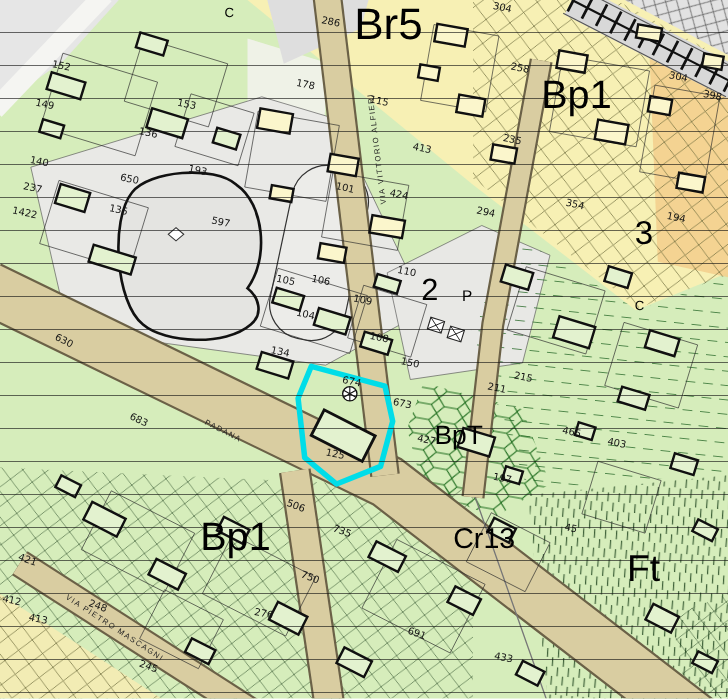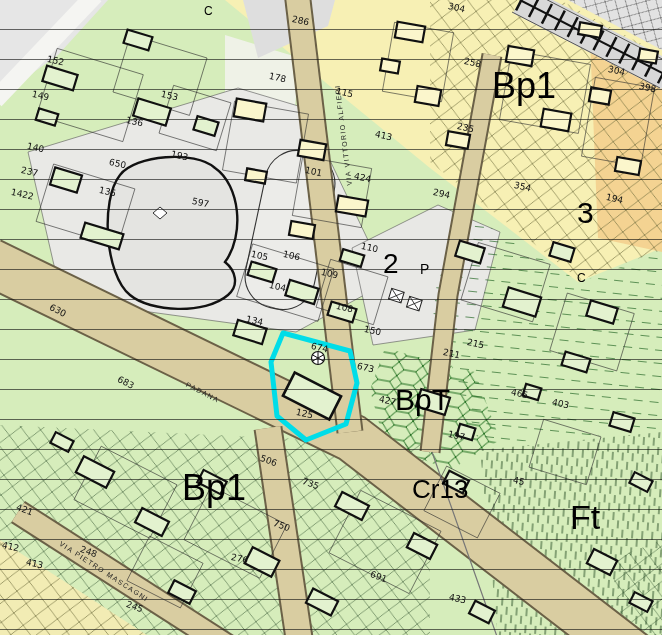--- a/index.html
+++ b/index.html
@@ -210,25 +210,26 @@
       <g>
         <circle cx="318" cy="358" r="6.5" fill="#fff" stroke="#111" stroke-width="1.2"></circle>
         <path d="M318 351.5 V364.5 M312.4 354.8 L323.6 361.2 M323.6 354.8 L312.4 361.2" stroke="#111" stroke-width="1"></path>
       </g>
     </g>
   </svg>
 
   <div class="hlines"></div>
 
   <div class="labels">
+      <span class="zone-label" style="left: 322px; top: 2px; font-size: 40px;">Br5</span>
       <span class="zone-label" style="left: 492px; top: 68px; font-size: 36px;">Bp1</span>
       <span class="zone-label" style="left: 577px; top: 198px; font-size: 30px;">3</span>
       <span class="zone-label" style="left: 383px; top: 250px; font-size: 28px;">2</span>
       <span class="zone-label" style="left: 420px; top: 262px; font-size: 14px;">P</span>
-      <span class="zone-label" style="left: 395px; top: 385px; font-size: 30px;">BpT</span>
+      <span class="zone-label" style="left: 395px; top: 385px; font-size: 24px;">BpT</span>
       <span class="zone-label" style="left: 412px; top: 476px; font-size: 26px;">Cr13</span>
       <span class="zone-label" style="left: 182px; top: 470px; font-size: 36px;">Bp1</span>
       <span class="zone-label" style="left: 570px; top: 500px; font-size: 34px;">Ft</span>
       <span class="zone-label" style="left: 204px; top: 5px; font-size: 12px;">C</span>
       <span class="zone-label" style="left: 577px; top: 272px; font-size: 12px;">C</span>
       <span class="street-label" style="left: 346px; top: 186px; transform: rotate(-97deg);">VIA VITTORIO ALFIERI</span>
       <span class="street-label" style="left: 188px; top: 381px; transform: rotate(27deg);">PADANA</span>
       <span class="street-label" style="left: 62px; top: 540px; transform: rotate(33deg);">VIA PIETRO MASCAGNI</span>
       <span class="parcel-number" style="left: 48px; top: 55px; transform: rotate(12deg);">152</span>
       <span class="parcel-number" style="left: 33px; top: 90px; transform: rotate(12deg);">149</span>

